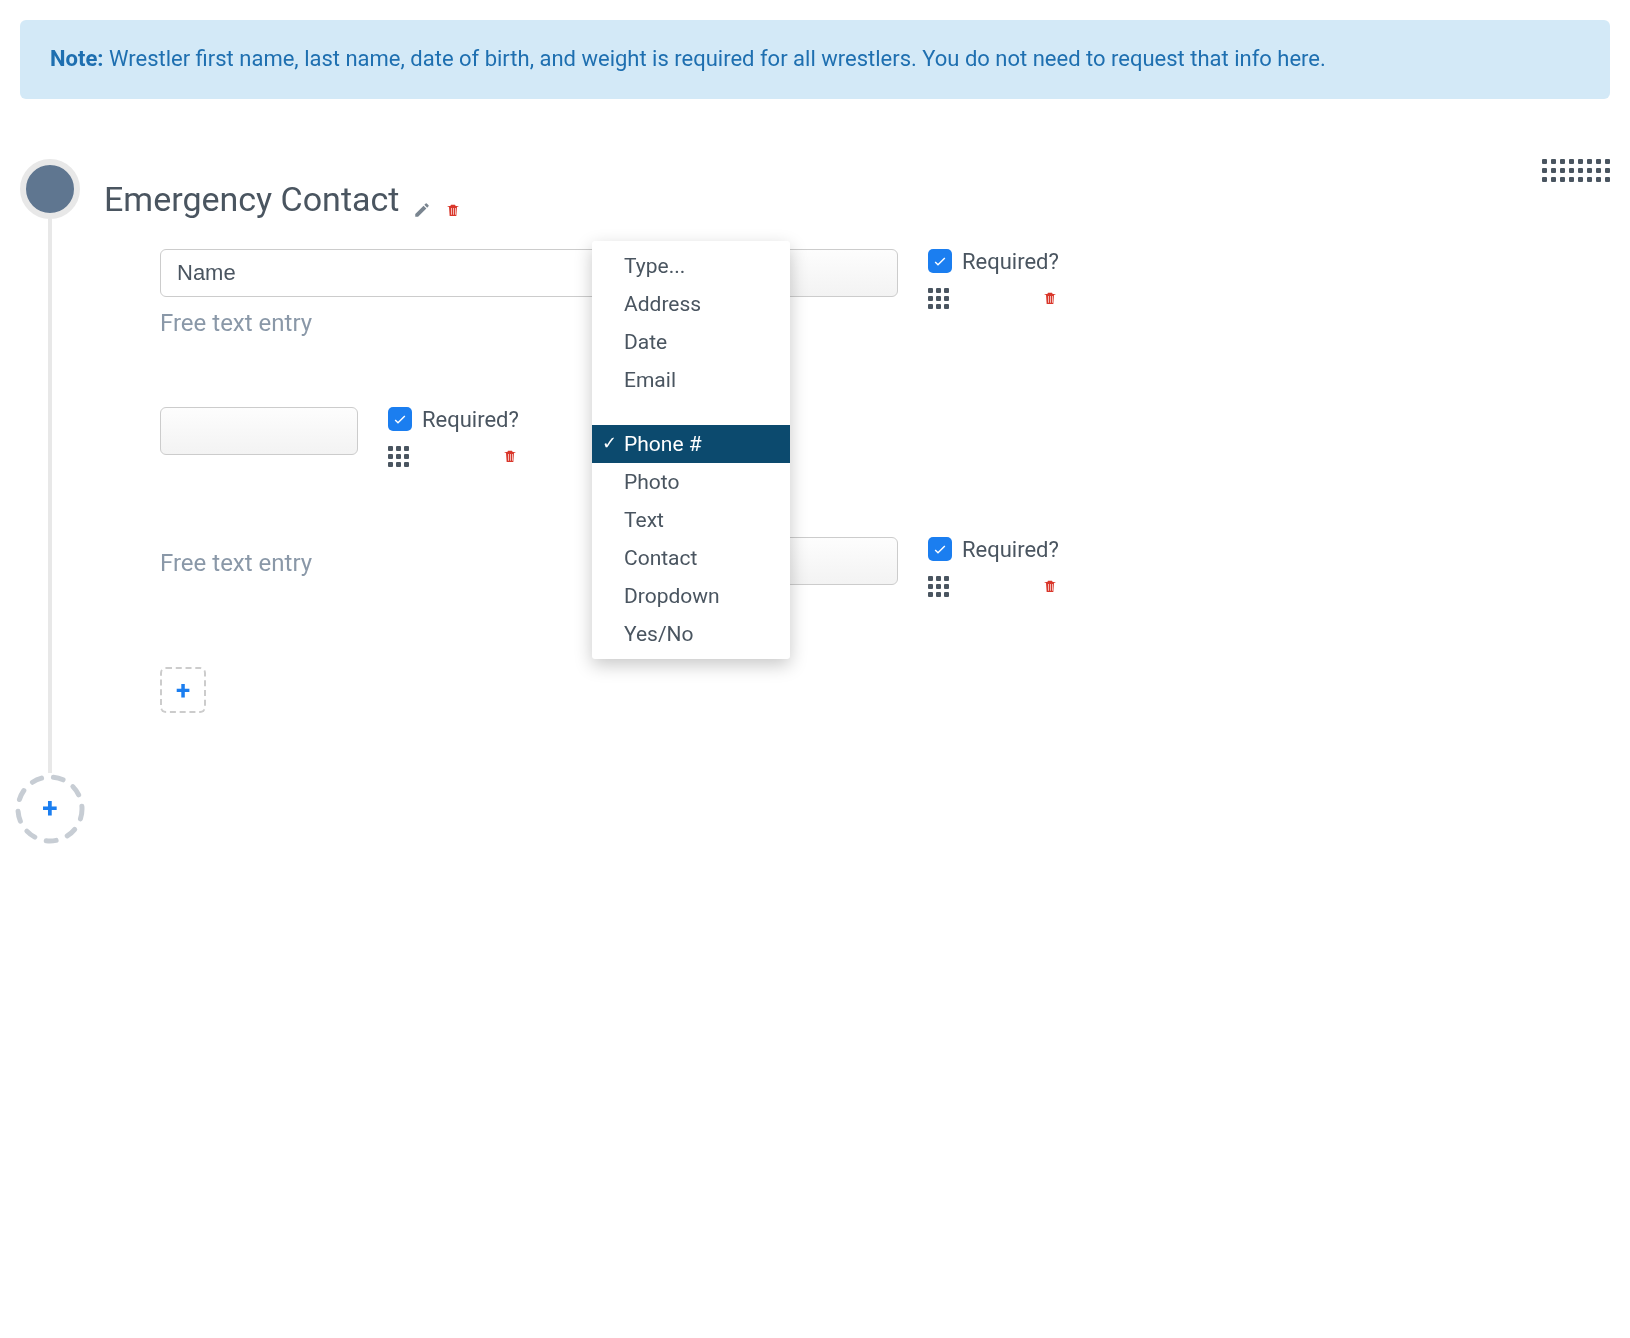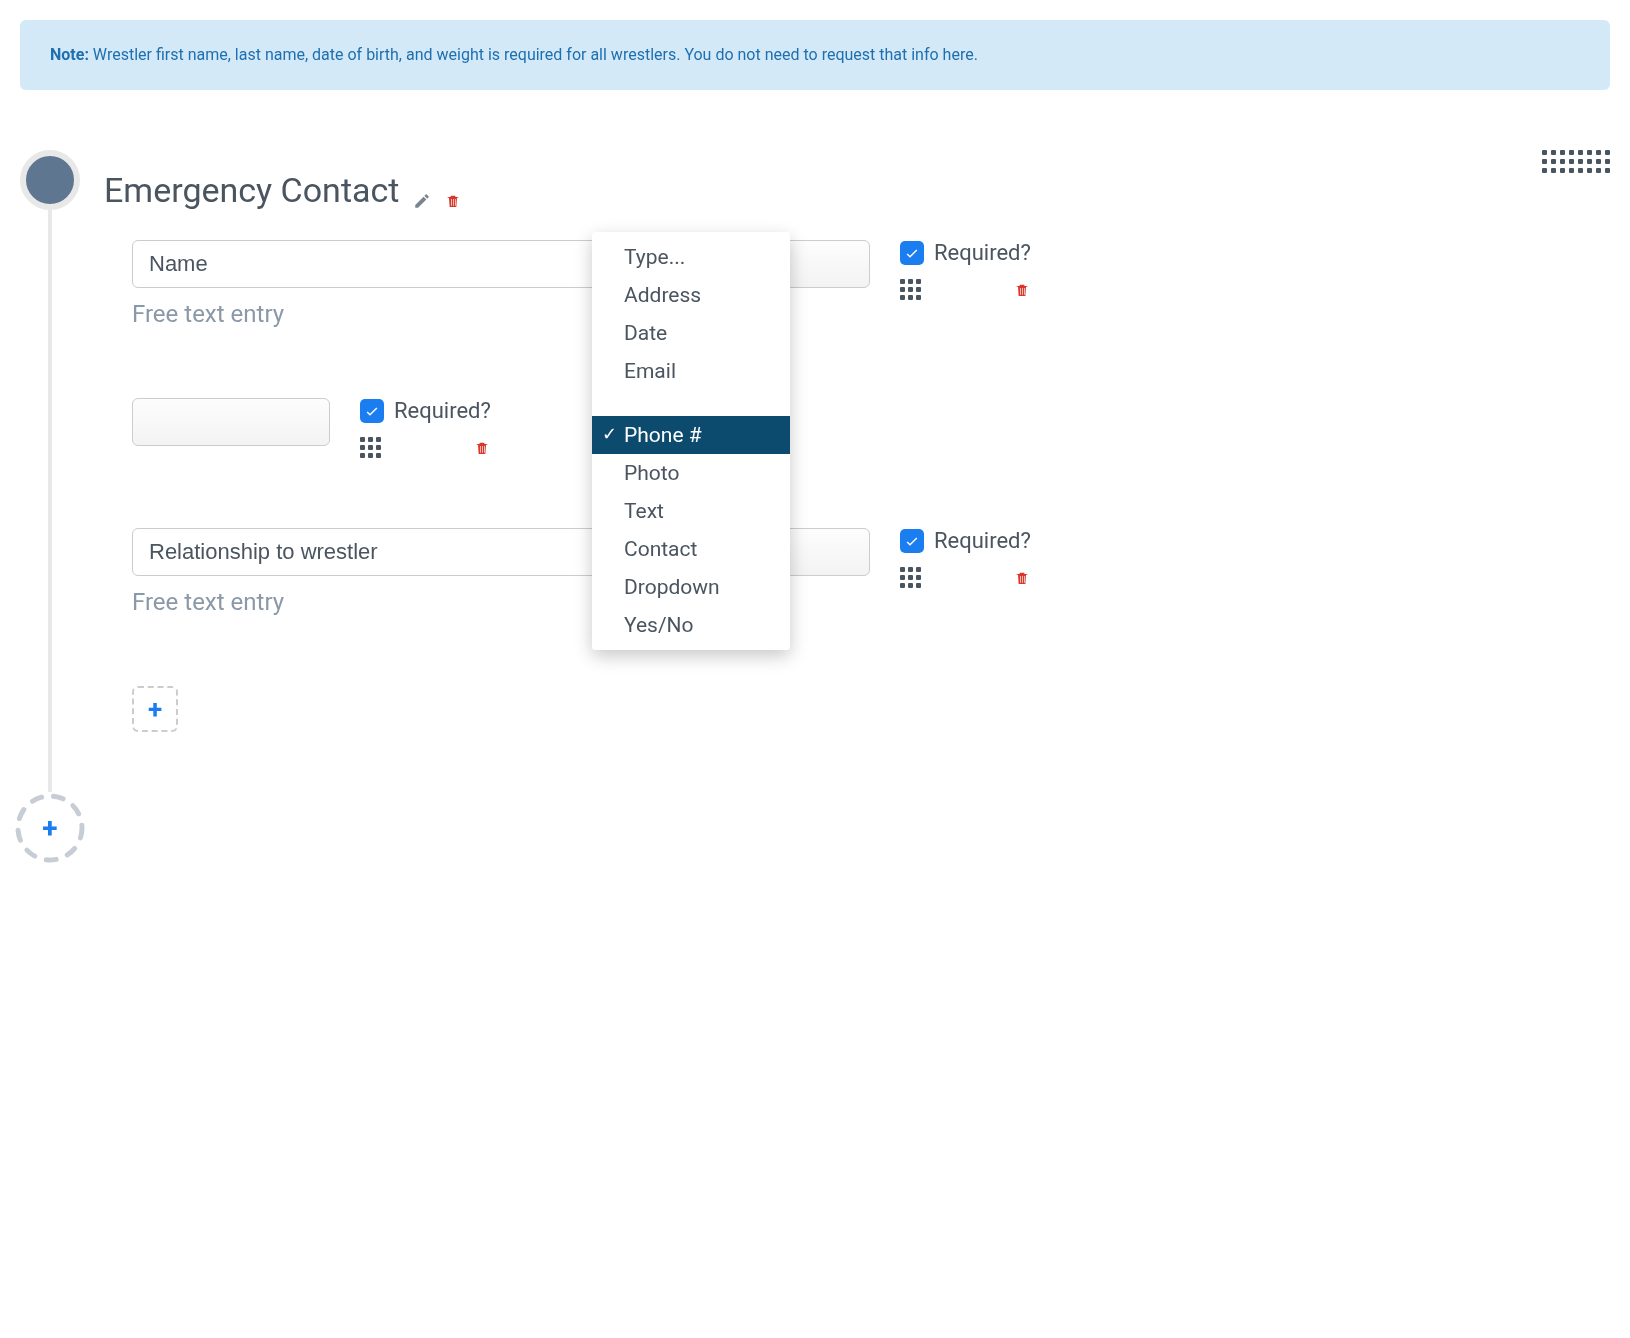--- a/index.html
+++ b/index.html
@@ -8,21 +8,21 @@
   background: #fff;
   color: #333;
   padding: 20px;
   width: 1630px;
 }
 .note-box {
   background: #d3e9f7;
   border-radius: 6px;
   padding: 24px 30px;
   margin-bottom: 60px;
-  font-size: 16px;
+  font-size: 22px;
   line-height: 1.4;
   color: #1e6fb0;
 }
 .note-box .note-label { font-weight: 700; }
 
 .section {
   position: relative;
 }
 .section-header {
   display: flex;
@@ -66,21 +66,21 @@
   grid-template-rows: repeat(3, 5px);
   gap: 4px;
 }
 .drag-grid-large span {
   width: 5px; height: 5px; background: #4a5560; border-radius: 1px;
 }
 
 .timeline {
   border-left: 4px solid #e8e8e8;
   margin-left: 28px;
-  padding-left: 80px;
+  padding-left: 108px;
   padding-top: 30px;
   padding-bottom: 60px;
   position: relative;
 }
 
 .field-row {
   display: flex;
   align-items: flex-start;
   margin-bottom: 70px;
   position: relative;
@@ -329,21 +329,20 @@
             <svg viewBox="0 0 24 24">
                 <path fill="#d9372b" d="M6 7h12l-1 14H7L6 7zm3 2v10h1V9H9zm3 0v10h1V9h-1zm3 0v10h1V9h-1zM9 4h6l1 2h4v1H4V6h4l1-2z"></path>
               </svg>
           </span>
         </div>
       </div>
     </div>
 
     <div class="field-row">
       <div class="field-col-input">
-        <input class="field-input" value="Relationship to wrestler" style="">
         <div class="field-hint">Free text entry</div>
       </div>
       <div class="field-col-type">
         <div class="type-select-box"></div>
       </div>
       <div class="field-col-right">
         <div class="required-row">
           <div class="checkbox">
             <svg viewBox="0 0 24 24">
                 <path fill="#fff" d="M9 16.2l-3.5-3.5L4 14.2 9 19.2 20 8.2 18.5 6.7z"></path>

